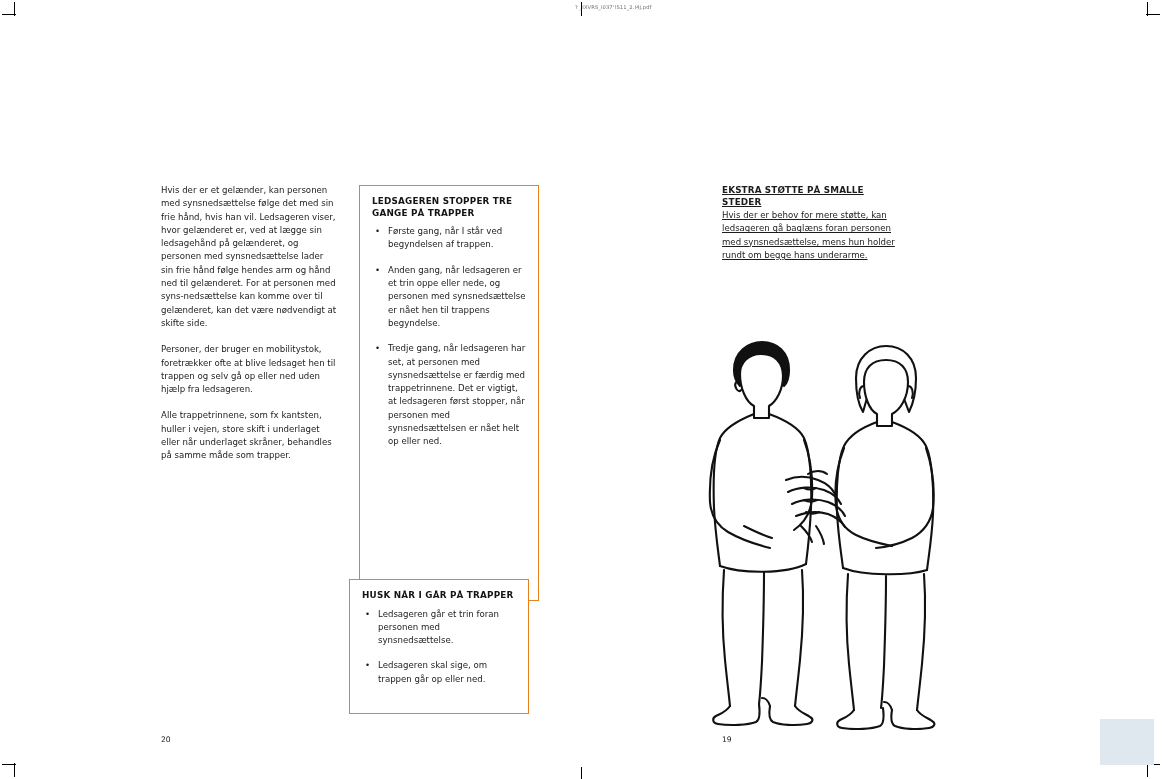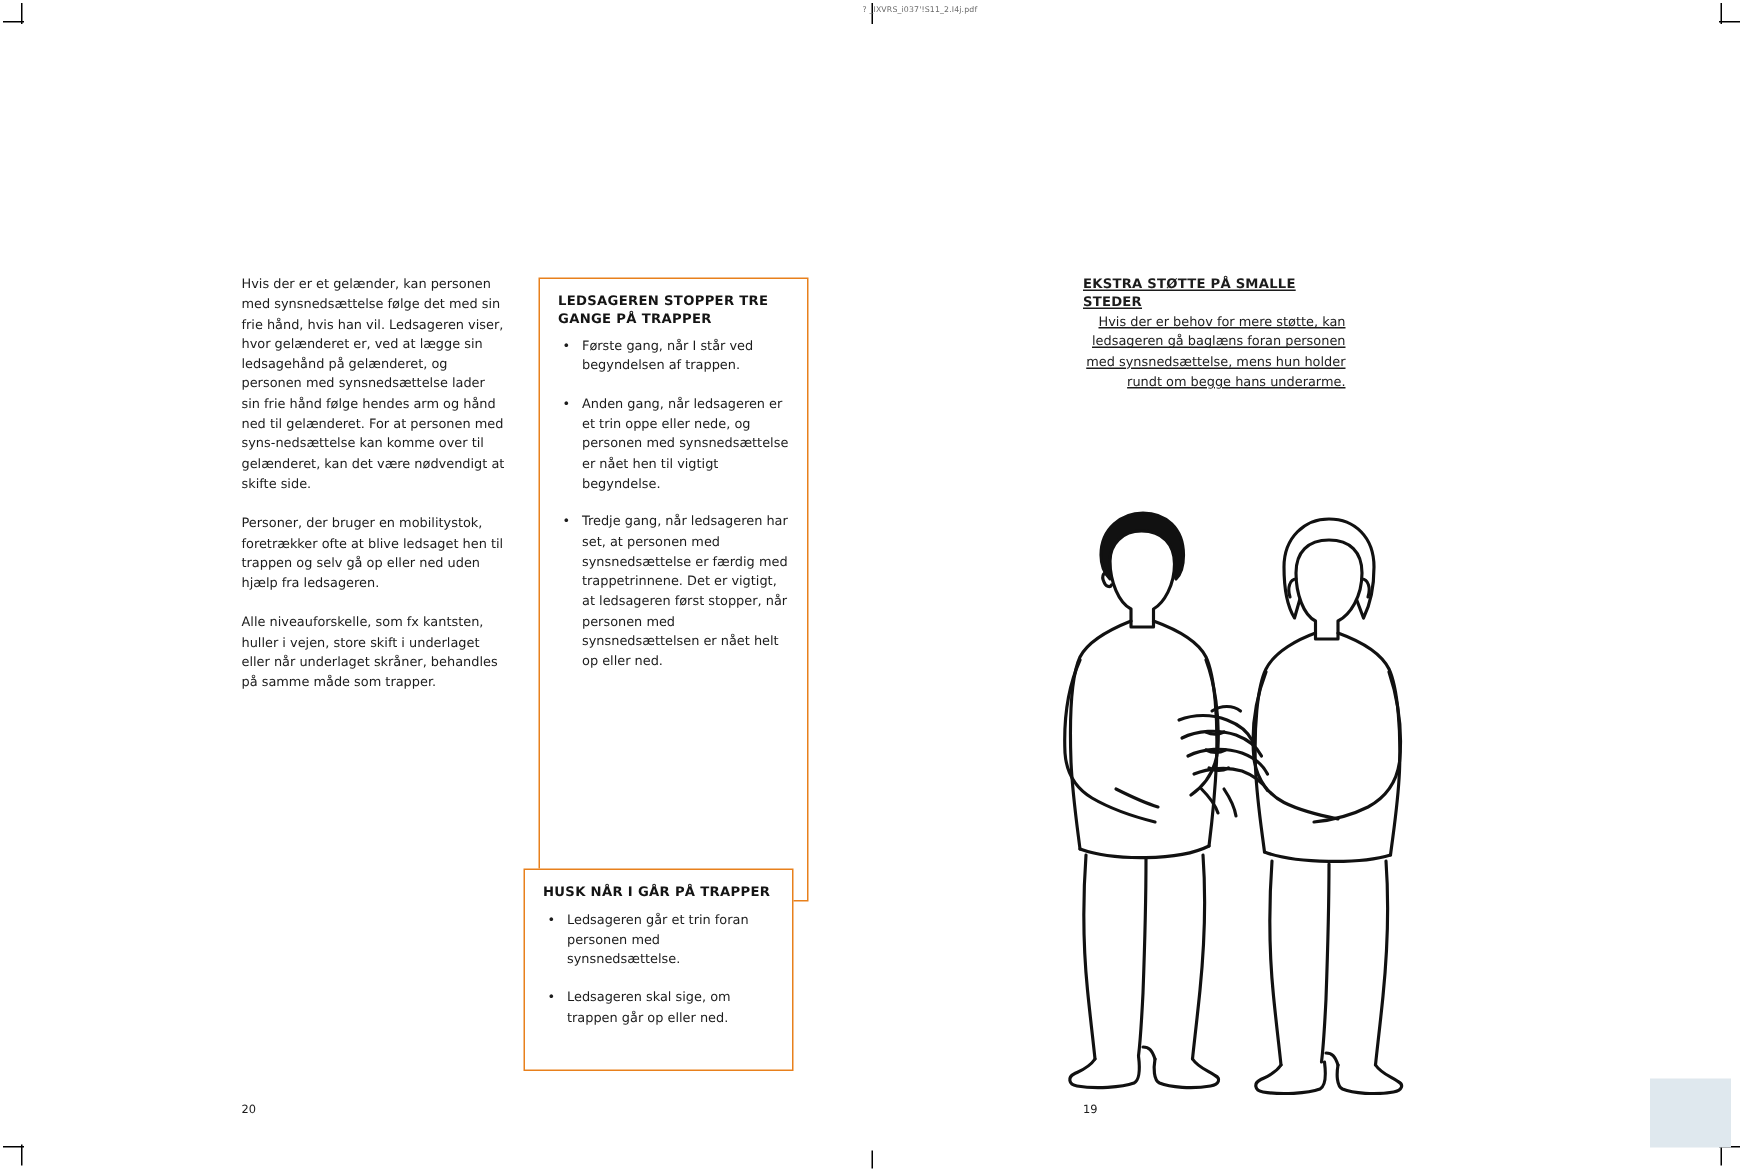--- a/index.html
+++ b/index.html
@@ -77,21 +77,21 @@
     color: #1c1c1c;
     text-decoration: underline;
   }
   .col-right h3 {
     margin: 0 0 1px 0;
     font-size: 8.8px;
     font-weight: bold;
     letter-spacing: 0.15px;
     line-height: 12px;
   }
-  .col-right p { margin: 0; text-align: right; }
+  .col-right p { margin: 0; }
 
   
   .box {
     position: absolute;
     border: 1.6px solid #E8801C;
     background: #ffffff;
     box-sizing: border-box;
     padding: 10px 12px 10px 12px;
   }
   .box h4 {
@@ -179,28 +179,28 @@
   <div class="crop v br-v"></div>
   <div class="crop h br-h"></div>
   <div class="crop v ct-v"></div>
   <div class="crop v cb-v"></div>
 
   <div class="file-label">?  _IXVRS_i037'!S11_2.I4j.pdf</div>
 
   <div class="col-left">
     <p>Hvis der er et gelænder, kan personen med synsnedsættelse følge det med sin frie hånd, hvis han vil. Ledsageren viser, hvor gelænderet er, ved at lægge sin ledsagehånd på gelænderet, og personen med synsnedsættelse lader sin frie hånd følge hendes arm og hånd ned til gelænderet. For at personen med syns-nedsættelse kan komme over til gelænderet, kan det være nødvendigt at skifte side.</p>
     <p>Personer, der bruger en mobilitystok, foretrækker ofte at blive ledsaget hen til trappen og selv gå op eller ned uden hjælp fra ledsageren.</p>
-    <p>Alle niveauforskelle, som fx kantsten, huller i vejen, store skift i underlaget eller når underlaget skråner, behandles på samme måde som trapper.</p>
+    <p>Alle trappetrinnene, som fx kantsten, huller i vejen, store skift i underlaget eller når underlaget skråner, behandles på samme måde som trapper.</p>
   </div>
 
   <div class="box" id="box-stairs-stop">
     <h4>LEDSAGEREN STOPPER TRE GANGE PÅ TRAPPER</h4>
     <ul>
       <li><span class="bullet">•</span><span>Første gang, når I står ved begyndelsen af trappen.</span></li>
-      <li><span class="bullet">•</span><span>Anden gang, når ledsageren er et trin oppe eller nede, og personen med synsnedsættelse er nået hen til vigtigt begyndelse.</span></li>
+      <li><span class="bullet">•</span><span>Anden gang, når ledsageren er et trin oppe eller nede, og personen med synsnedsættelse er nået hen til trappens begyndelse.</span></li>
       <li><span class="bullet">•</span><span>Tredje gang, når ledsageren har set, at personen med synsnedsættelse er færdig med trappetrinnene. Det er vigtigt, at ledsageren først stopper, når personen med synsnedsættelsen er nået helt op eller ned.</span></li>
     </ul>
   </div>
 
   <div class="box" id="box-stairs-remember">
     <h4>HUSK NÅR I GÅR PÅ TRAPPER</h4>
     <ul>
       <li><span class="bullet">•</span><span>Ledsageren går et trin foran personen med synsnedsættelse.</span></li>
       <li><span class="bullet">•</span><span>Ledsageren skal sige, om trappen går op eller ned.</span></li>
     </ul>

